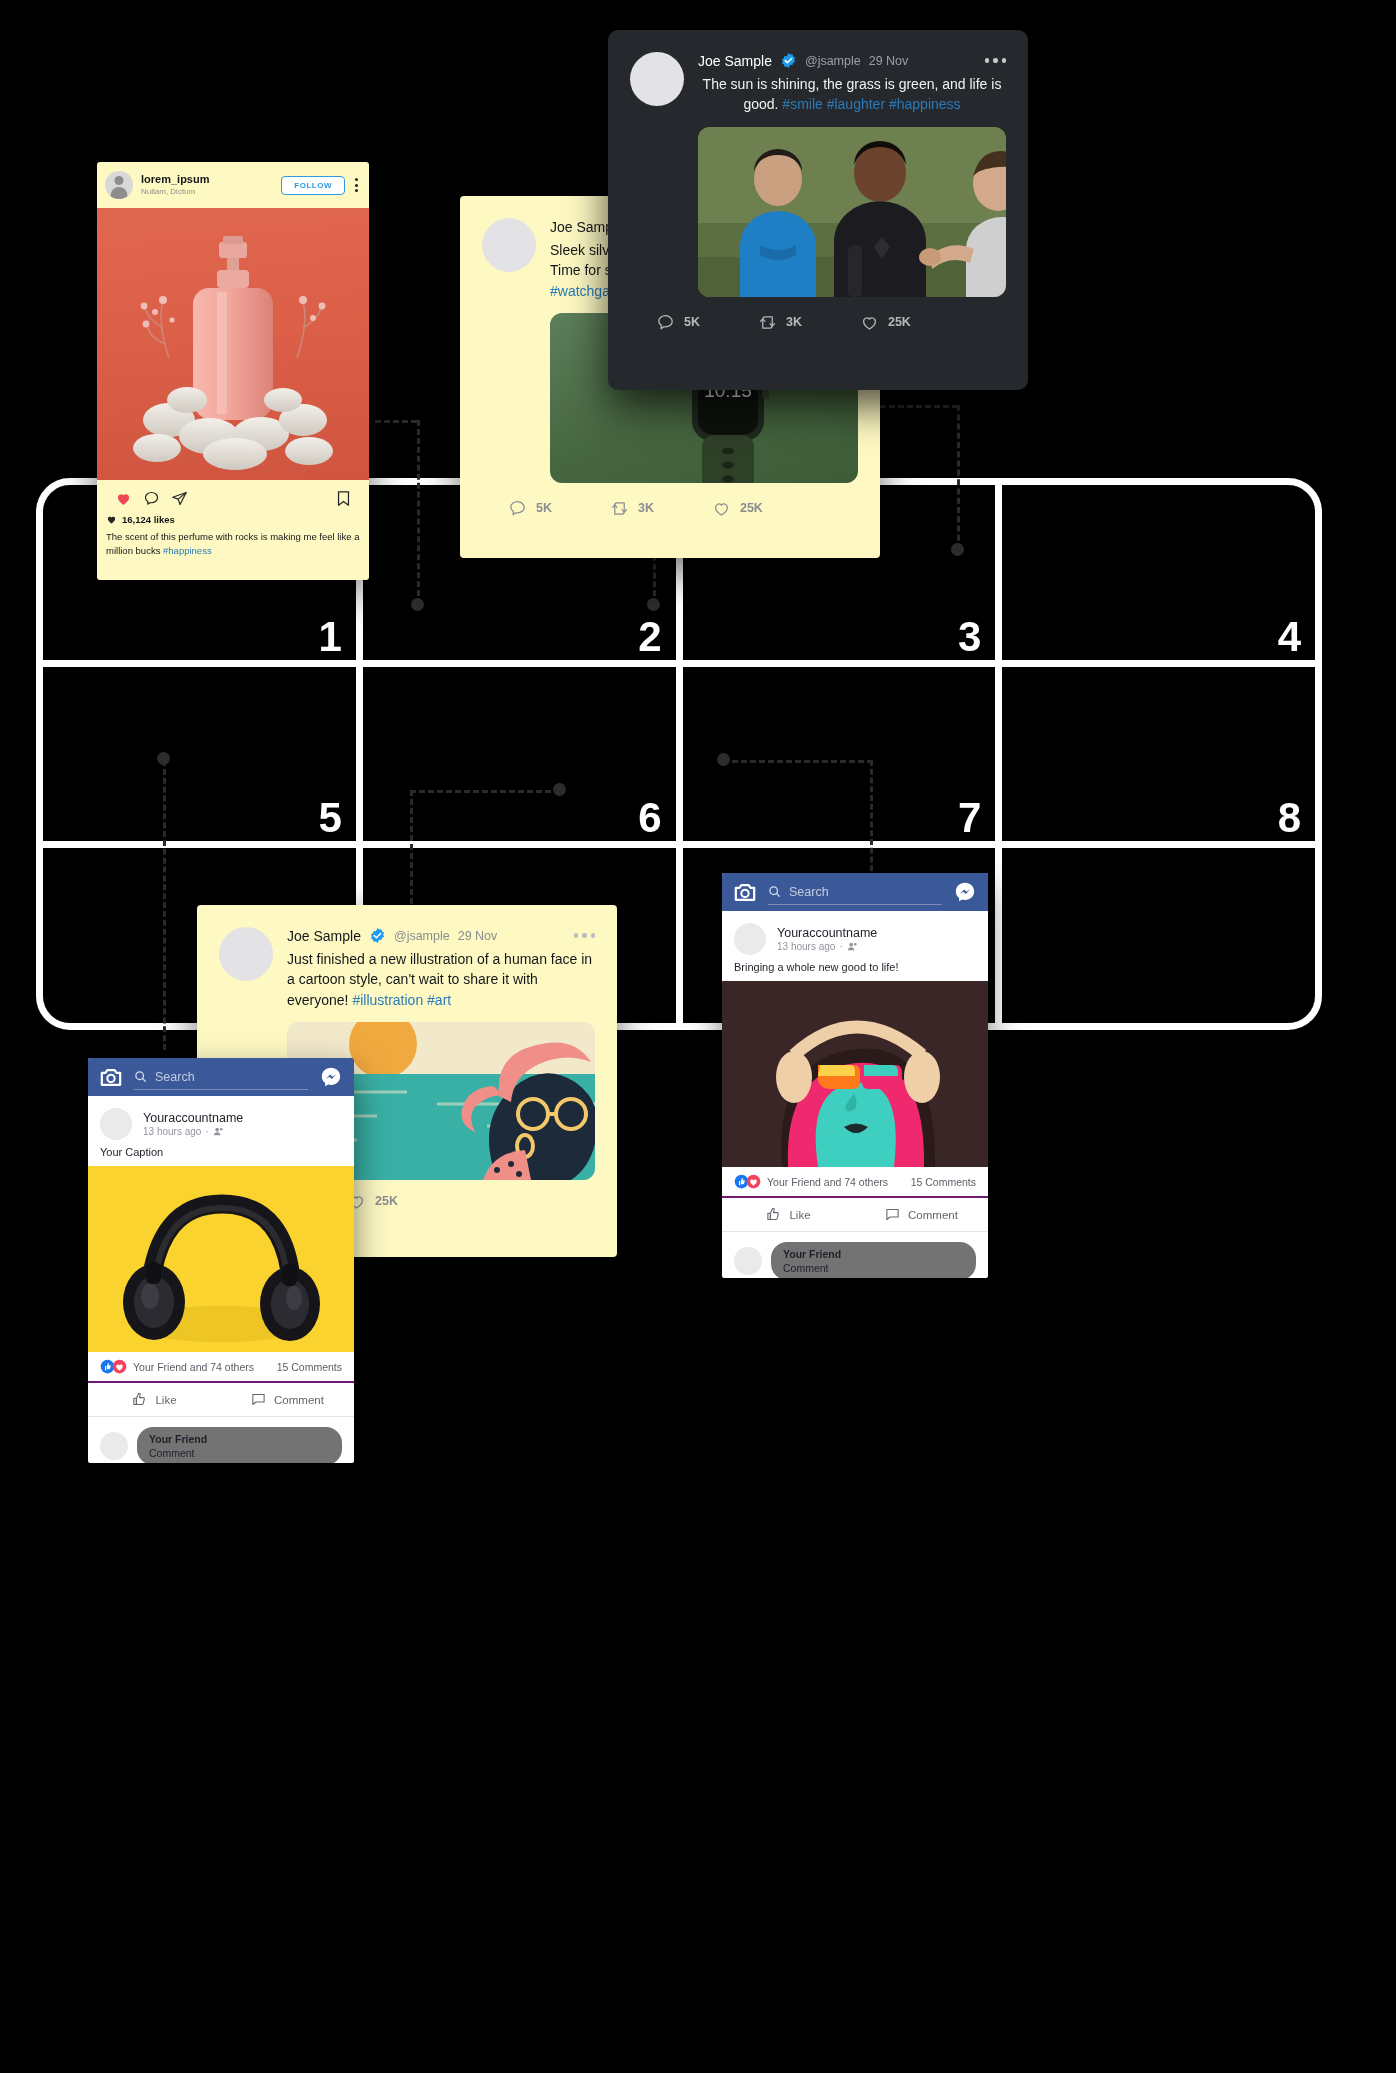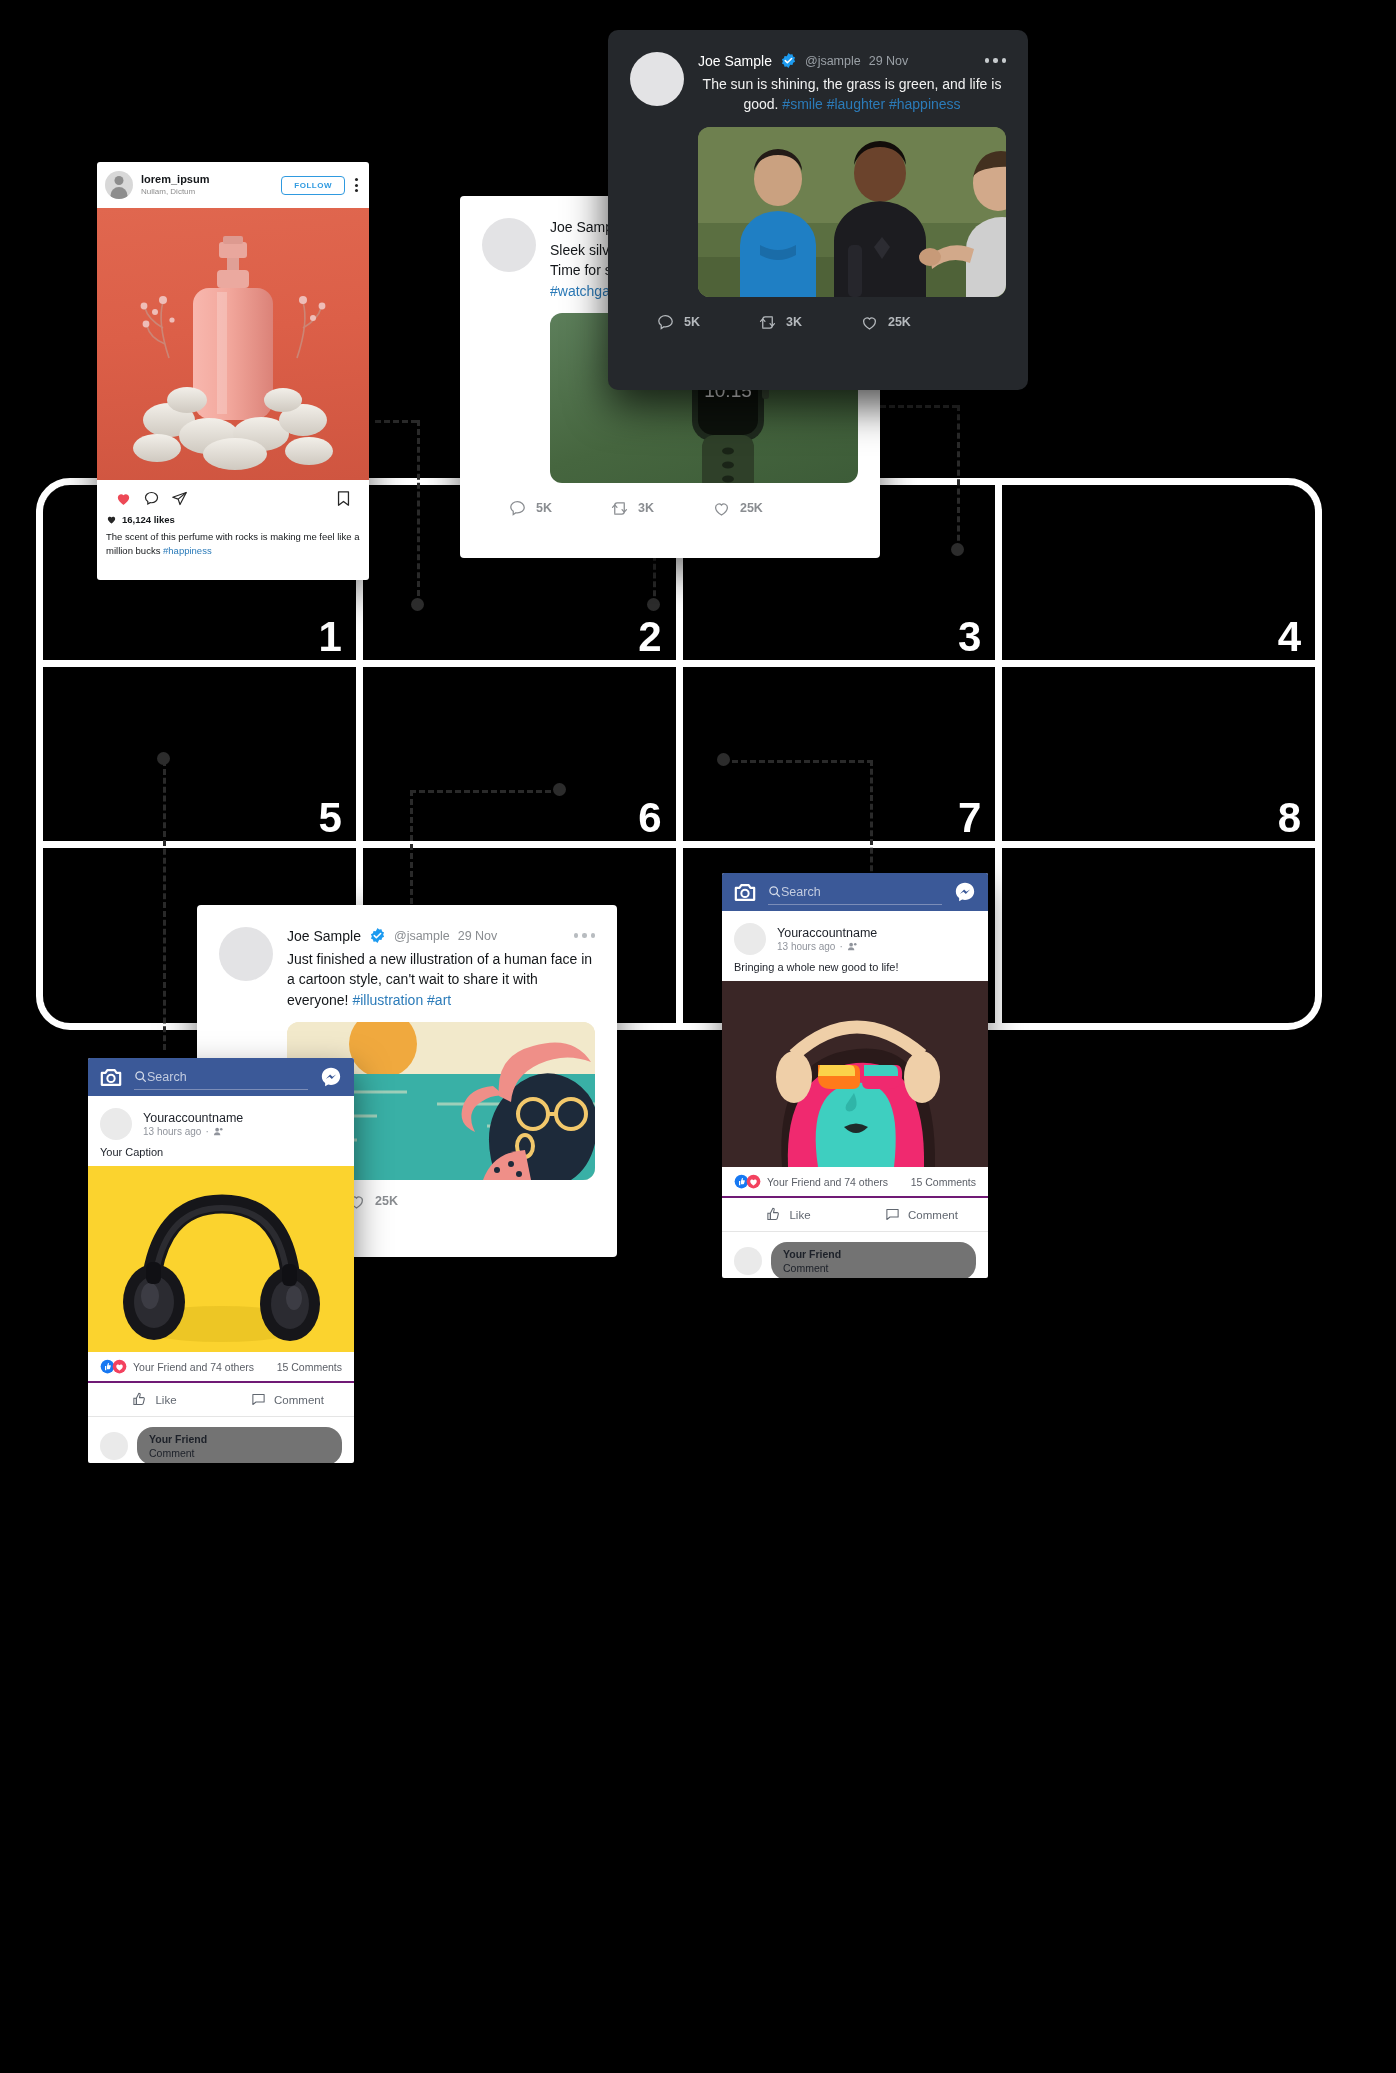--- a/index.html
+++ b/index.html
@@ -56,21 +56,21 @@
   }
   .dash-dot {
     position: absolute;
     width: 13px; height: 13px; border-radius: 50%;
     background: #2c2c2c;
   }
 
   
   .card {
     position: absolute;
-    background: #ffffff;
+    background: #fef9c3;
     box-shadow: 0 14px 38px rgba(0,0,0,0.55);
     overflow: hidden;
   }
 
   
   #ig-card {
     left: 97px; top: 162px;
     width: 272px; height: 418px;
     border-radius: 3px;
   }
@@ -157,21 +157,21 @@
   }
   .art-scene { position:absolute; inset:0; background: linear-gradient(180deg,#f0e7c8 0%, #f0e7c8 34%, #3ab0a8 34%, #2f9a96 100%); }
 
   
   .fb-card { border-radius: 2px; background:#fff; }
   .fb-bar {
     height: 38px; background: #3b5998;
     display: flex; align-items: center; padding: 0 12px; gap: 12px;
   }
   .fb-search {
-    flex: 1 1 auto; display: flex; align-items: center; 
+    flex: 1 1 auto; display: flex; align-items: center; gap: 8px;
     border-bottom: 1px solid #7b8db8; height: 26px; color: #c3cce0; font-size: 12.5px;
   }
   .fb-post-head { display: flex; align-items: center; gap: 11px; padding: 12px 12px 6px; }
   .fb-avatar { width: 32px; height: 32px; border-radius: 50%; background: #eaeaea; flex:0 0 auto; }
   .fb-name { font-size: 12.5px; color: #1d2129; font-weight: 400; }
   .fb-meta { font-size: 10px; color: #90949c; display: flex; align-items: center; gap: 4px; margin-top:1px;}
   .fb-caption { font-size: 11px; color: #1d2129; padding: 0 12px 8px; }
   .fb-photo { position: relative; overflow: hidden; }
   .fb-reactrow {
     display: flex; align-items: center; padding: 7px 12px;

